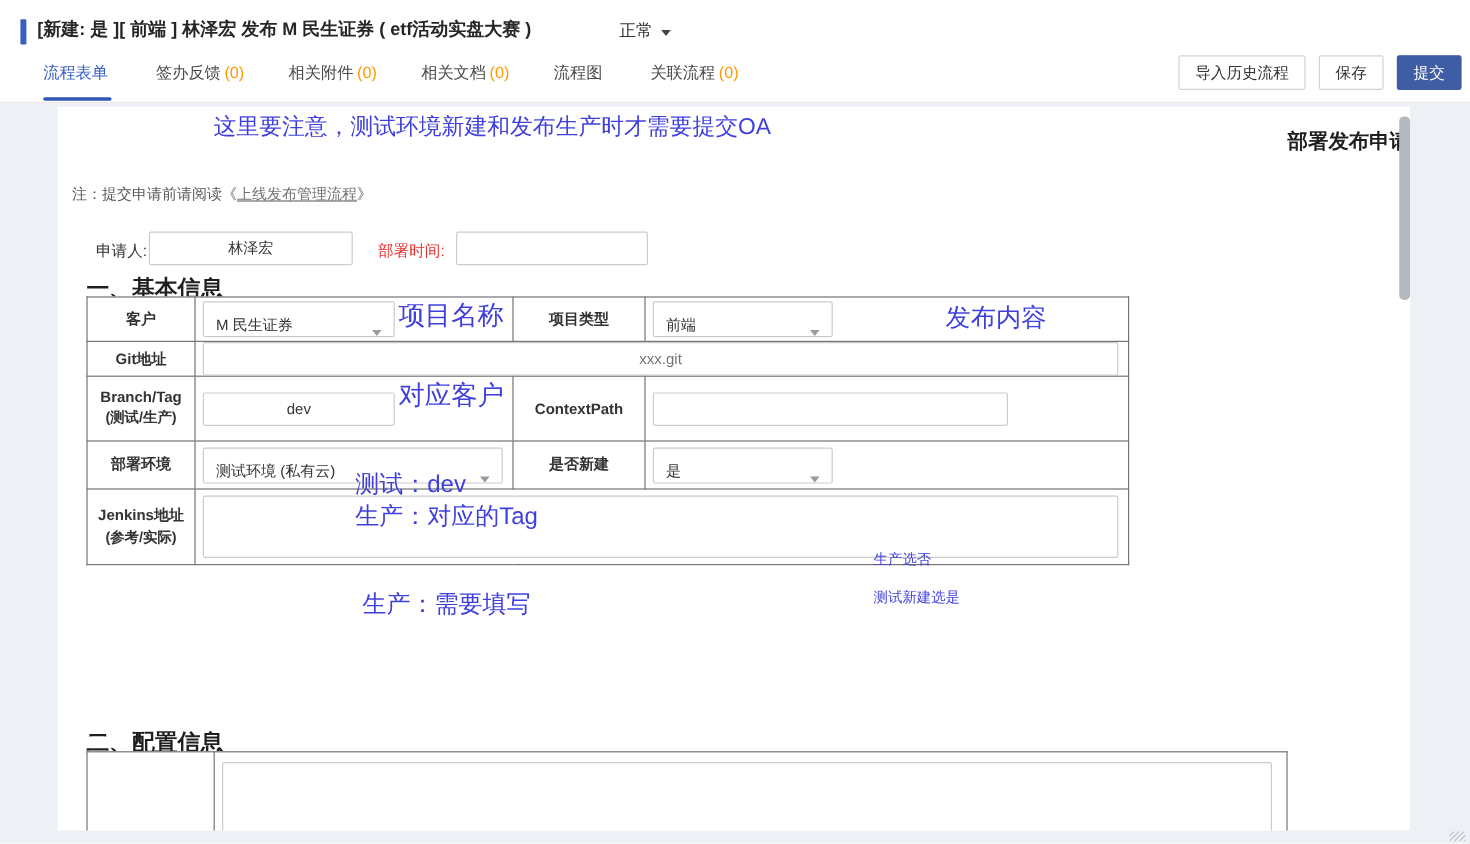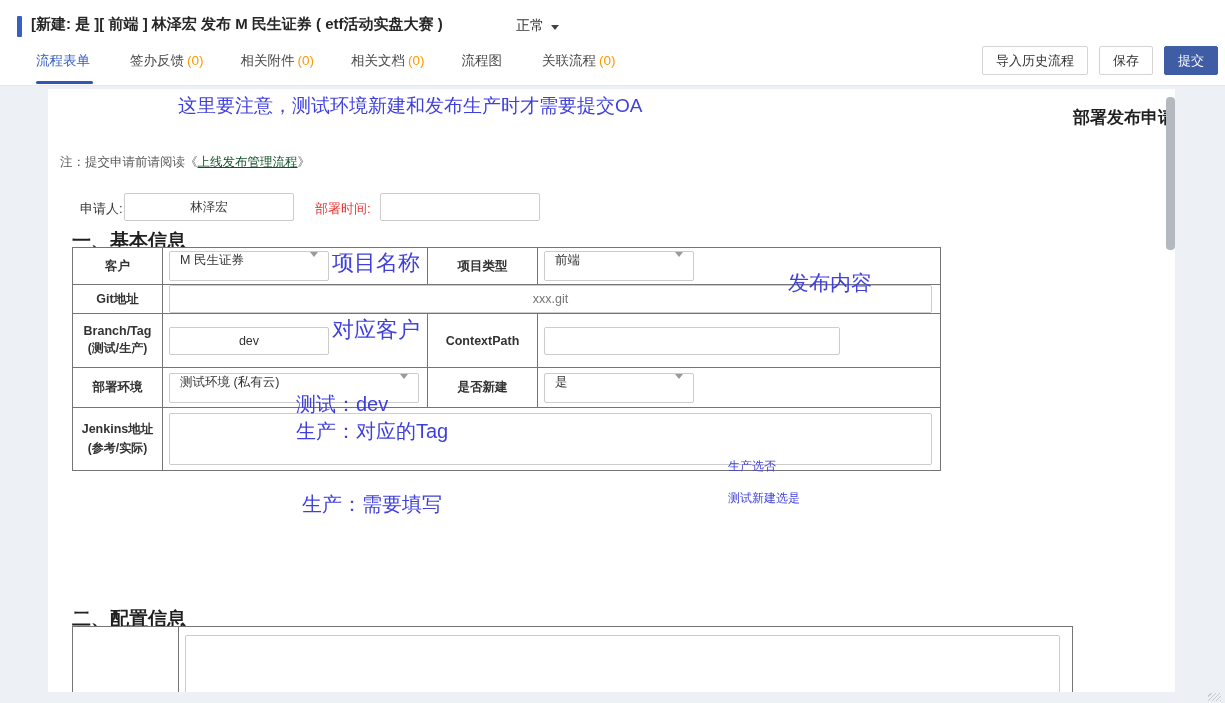--- a/index.html
+++ b/index.html
@@ -31,29 +31,29 @@
   .btn { height:29px; padding:0 13px; background:#fff; border:1px solid #d4d4d4;
          border-radius:2px; font-size:13px; color:#333; cursor:pointer;
          font-family:inherit; white-space:nowrap; }
   .btn.primary { background:#3e5da5; border-color:#3e5da5; color:#fff; }
   
   .panel { position:absolute; left:48px; top:89px; width:1127px; height:603px;
            background:#fff; overflow:hidden; }
   .anno { position:absolute; color:#3f3fdd; white-space:nowrap; z-index:3; }
   .anno-top  { left:130px; top:4px;  font-size:19px; }
   .a-product { left:284px; top:159px; font-size:22px; }
-  .a-release { left:740px; top:180px; font-size:21px; }
+  .a-release { left:740px; top:162px; font-size:21px; }
   .a-customer{ left:284px; top:226px; font-size:22px; }
   .a-branch  { left:248px; top:302px; font-size:20px; line-height:27px; }
   .a-isnew   { left:680px; top:361px; font-size:12px; line-height:32px; }
   .a-jenkins { left:254px; top:402px; font-size:20px; line-height:27px; }
   .form-title { position:absolute; left:0; top:17px; width:100%; text-align:right;
                 font-size:17px; font-weight:bold; color:#1f1f1f;font-family:Liberation Serif, serif; }
   .note { position:absolute; left:12px; top:65px; font-size:12.5px; color:#595959; }
-  .note .link { color:#14532d; text-decoration:underline; cursor:pointer; }
+  .note .link { color:#737373; text-decoration:underline; cursor:pointer; }
   .approw { position:absolute; left:0; top:104px; width:100%; height:30px; font-size:13px; }
   .approw .lbl { position:absolute; top:7px; color:#333; }
   .lbl-applicant { left:32px; }
   .lbl-deploytime { left:267px; color:#e8312f !important; }
   .inp { border:1px solid #ccc; border-radius:2px; height:28px; font-size:12.5px;
          color:#333; padding:0 7px; font-family:inherit; background:#fff;text-align:center; }
   .inp-applicant  { position:absolute; left:76px;  top:0; width:170px; }
   .inp-deploytime { position:absolute; left:332px; top:0; width:160px; }
   .sec-heading { position:absolute; left:24px; font-weight:bold; font-size:19px; color:#1f1f1f; }
   .sec1 { top:139px; } .sec2 { top:517px; }
@@ -61,21 +61,21 @@
   table.ftable { position:absolute; left:24px; border-collapse:collapse; table-layout:fixed;
                  background:#fff; }
   table.t1 { top:158px; width:868px; }
   table.t2 { top:537px; width:1000px; }
   .ftable td { border:1px solid #757575; font-size:12.5px; vertical-align:middle; }
   td.lab { text-align:center; font-weight:bold; color:#333; padding:0 4px; }
   td.lab .l2 { font-size:12px; margin-top:2px; }
   td.val { padding:0 6px; }
   .ta { border:1px solid #ccc; border-radius:2px; resize:none; font-family:inherit;
         font-size:12.5px; color:#333; padding:5px 8px; vertical-align:middle; }
-  .sel { display:inline-flex; align-items:flex-start; justify-content:space-between;
+  .sel { display:inline-flex; align-items:flex-end; justify-content:space-between;
          border:1px solid #ccc; border-radius:2px; height:30px; padding:0 10px;
          font-size:12.5px; color:#333; background:#fff; vertical-align:middle; cursor:pointer; }
   .sel .sel-caret { width:0; height:0; border-left:4px solid transparent;
                     border-right:4px solid transparent; border-top:5px solid #9a9a9a; }
   .w-input { width:160px; } .w-sel-cust { width:160px; } .w-sel-type { width:150px; }
   .w-full { width:calc(100% - 2px); } .w-ctx { width:296px; }
   .w-sel-env { width:250px; } .w-sel-new { width:150px; }
   .ta-release { width:392px; height:46px; }
   .ta-jenkins { width:calc(100% - 2px); height:52px; }
   .ta-config  { width:calc(100% - 6px); height:150px; margin-top:4px; }

